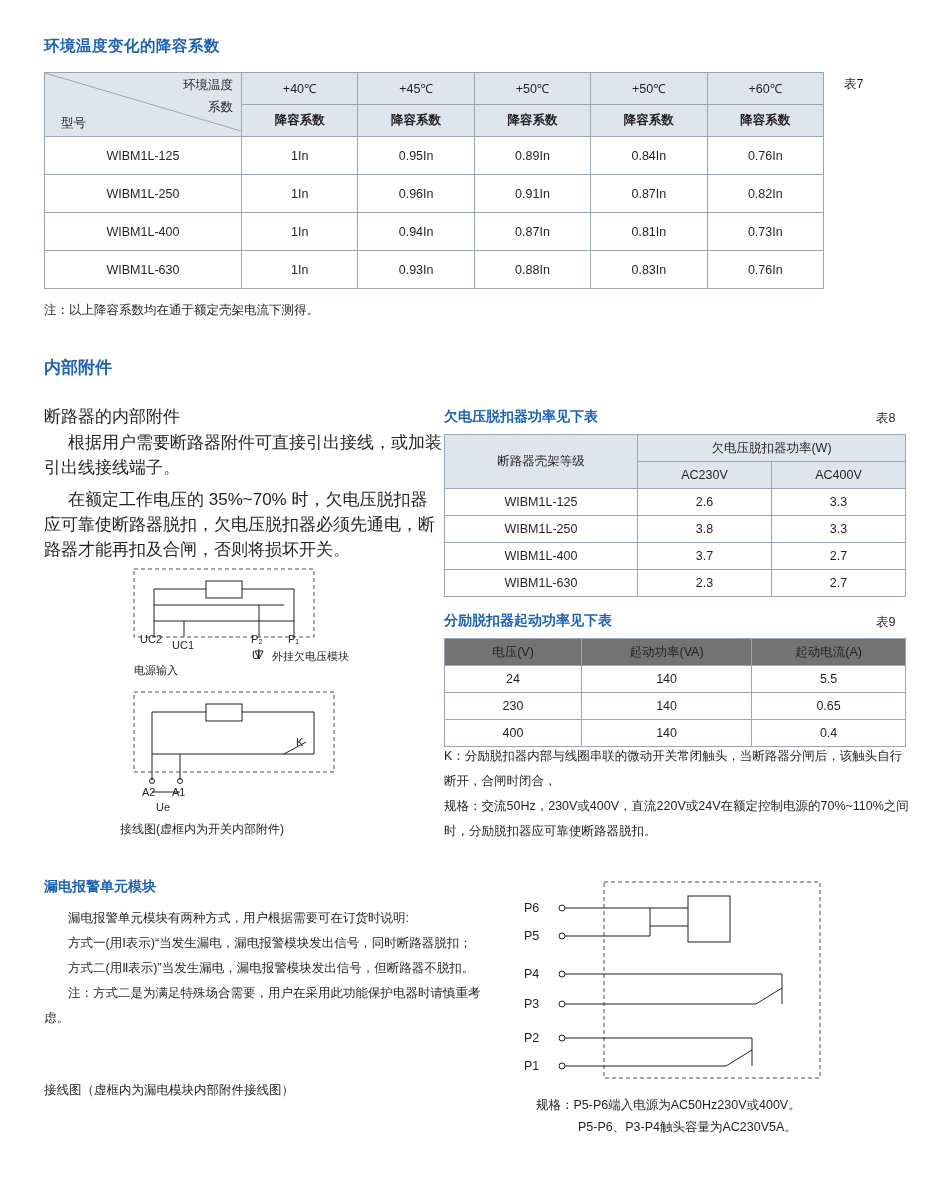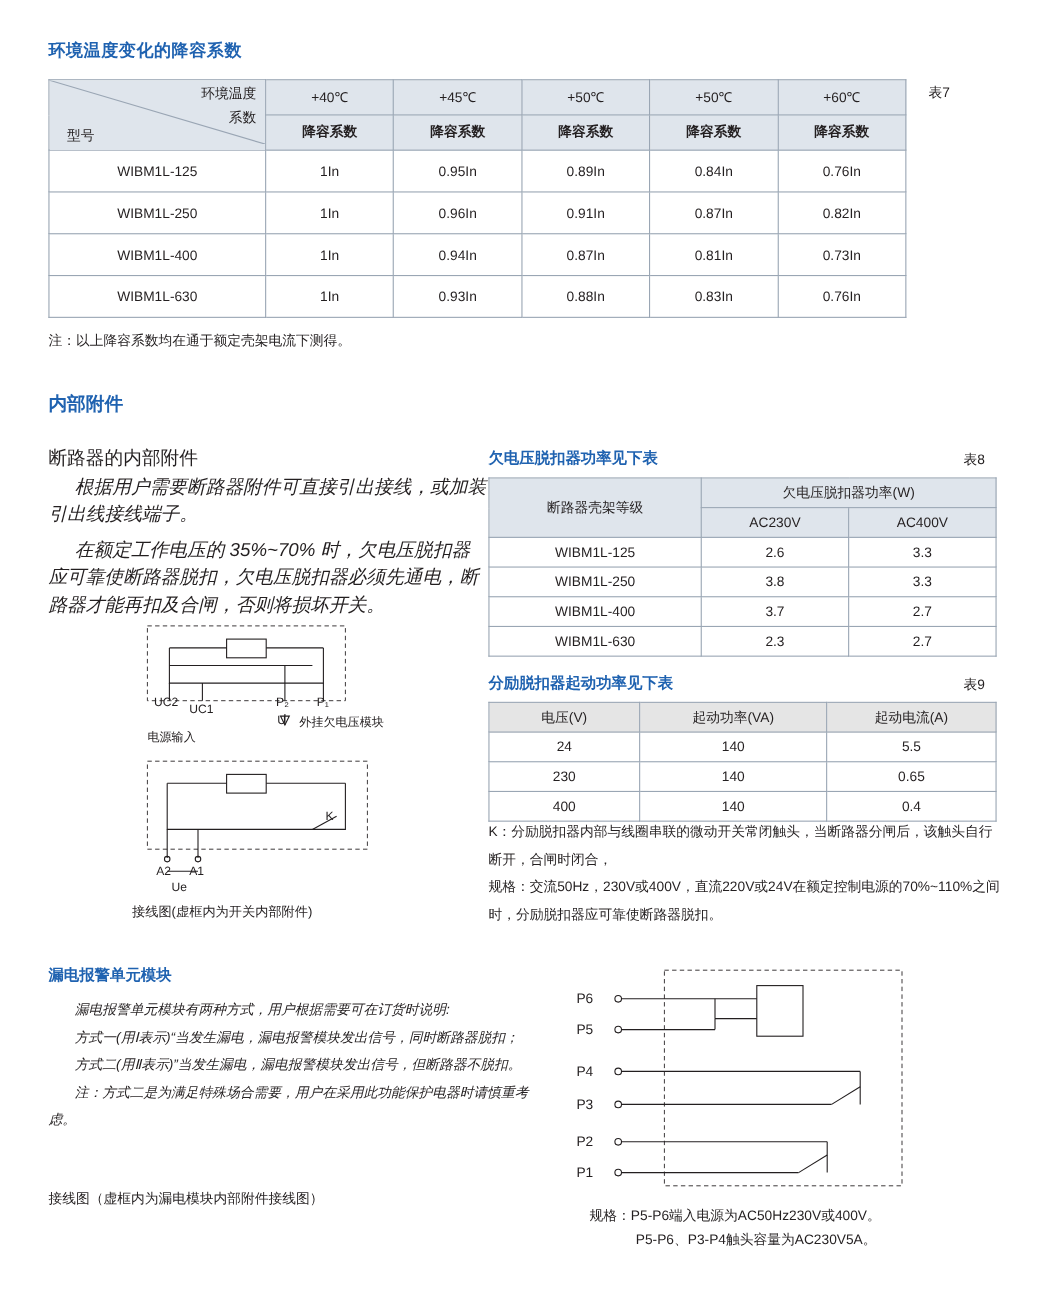--- a/index.html
+++ b/index.html
@@ -168,21 +168,21 @@
   }
   #s4-label { left: 876px; top: 614px; }
 
   #t3 {
     position: absolute;
     left: 444px;
     top: 638px;
     width: 462px;
   }
   #t3 td { height: 24px; font-size: 12.5px; }
-  #t3 .hdr { background: #e5e5e5; }
+  #t3 .hdr { background: #737373; }
 
   #s4-notes {
     position: absolute;
     left: 444px;
     top: 744px;
     width: 470px;
     font-size: 12.5px;
     line-height: 25px;
   }
 
@@ -215,21 +215,21 @@
     height: 210px;
   }
   #s5-spec {
     position: absolute;
     left: 536px;
     top: 1094px;
     width: 400px;
     font-size: 12.5px;
     line-height: 22px;
   }
-  .indent { text-indent: 24px; font-style: italic; }
+  .indent { text-indent: 24px; }
 </style>
 </head>
 <body>
 
 <div class="page">
 
   <div class="sec-title" id="s1-title">环境温度变化的降容系数</div>
   <div class="table-label" id="s1-label">表7</div>
 
   <table class="grid" id="t1">

